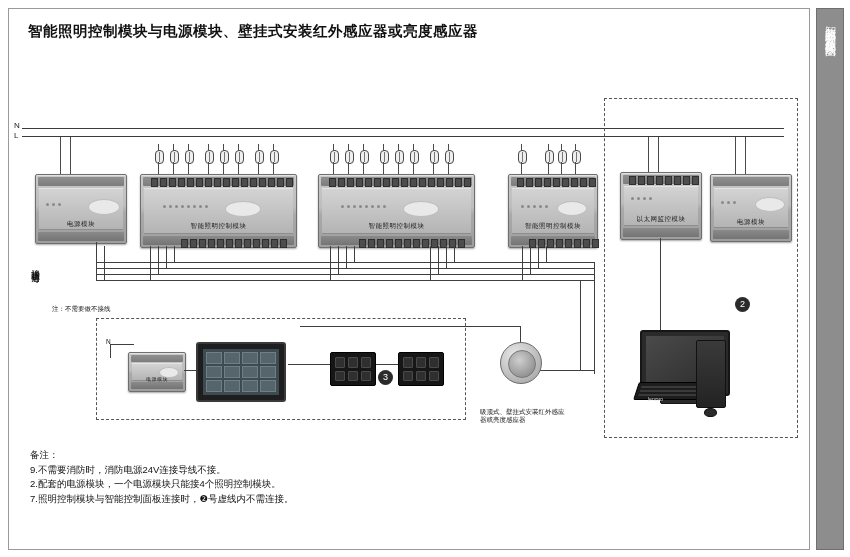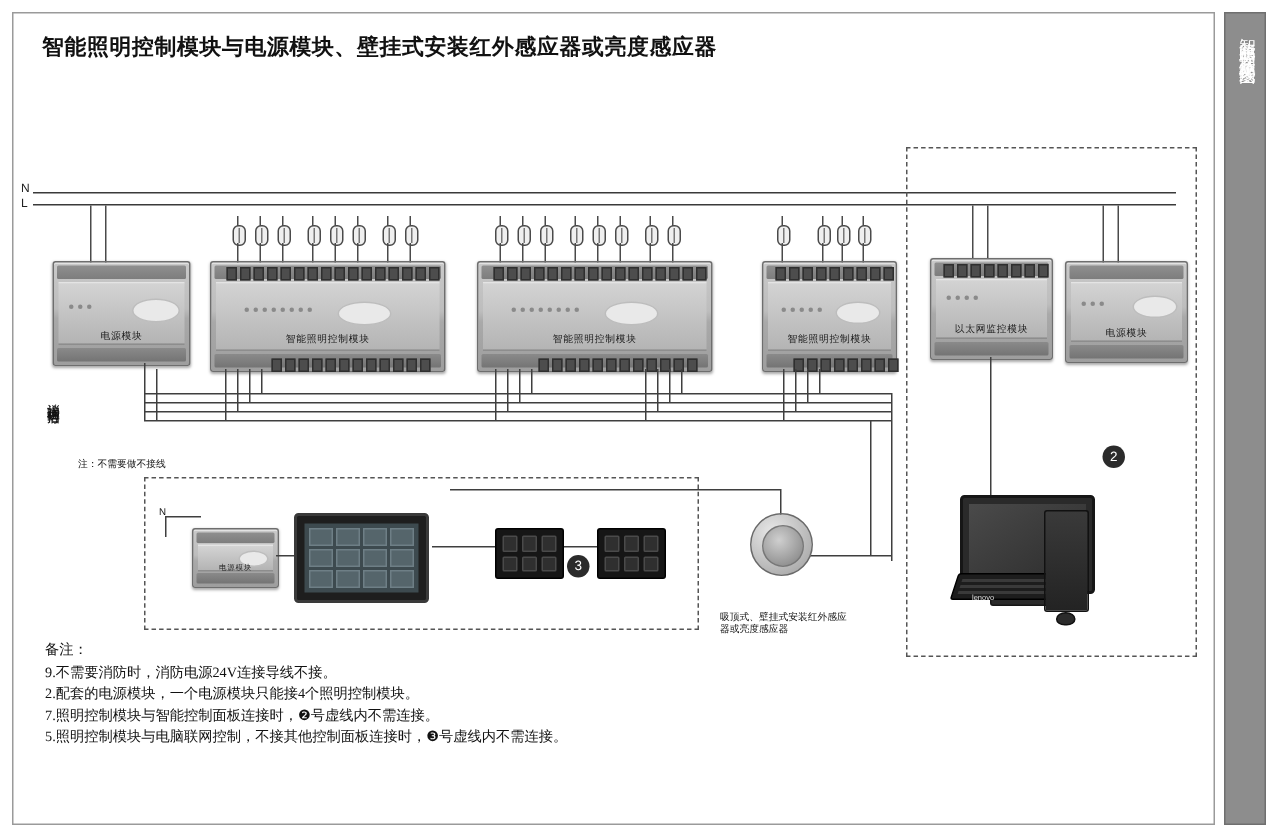--- a/index.html
+++ b/index.html
@@ -163,21 +163,21 @@
   .tower{
     position:absolute;background:linear-gradient(180deg,#3a3a3a,#232323);
     border:1px solid #111;border-radius:2px;
   }
   .mouse{
     position:absolute;width:11px;height:7px;border-radius:50% 50% 45% 45%;
     background:#2b2b2b;border:1px solid #111;
   }
 
   
-  .notes{position:absolute;left:30px;top:427px;font-size:9.5px;color:#111;line-height:14.5px;font-family:Liberation Serif, serif;}
+  .notes{position:absolute;left:30px;top:448px;font-size:9.5px;color:#111;line-height:14.5px;}
   .notes div{white-space:nowrap;}
 </style>
 </head>
 <body>
 
 <div class="page">
   <div class="frame"></div>
 
   <div class="side-tab">
     <span>智能照明控制系统接线图</span>
@@ -574,15 +574,14 @@
   <div class="tower" style="left:696px;top:340px;width:28px;height:66px;"></div>
   <div class="mouse" style="left:704px;top:408px;"></div>
 
   <div class="wire v" style="left:660px;top:238px;height:92px;"></div>
 
   <div class="notes">
     <div>备注：</div>
     <div>9.不需要消防时，消防电源24V连接导线不接。</div>
     <div>2.配套的电源模块，一个电源模块只能接4个照明控制模块。</div>
     <div>7.照明控制模块与智能控制面板连接时，❷号虚线内不需连接。</div>
-    <div>5.照明控制模块与电脑联网控制，不接其他控制面板连接时，❸号虚线内不需连接。</div>
   </div>
 </div>
 
 </body></html>

